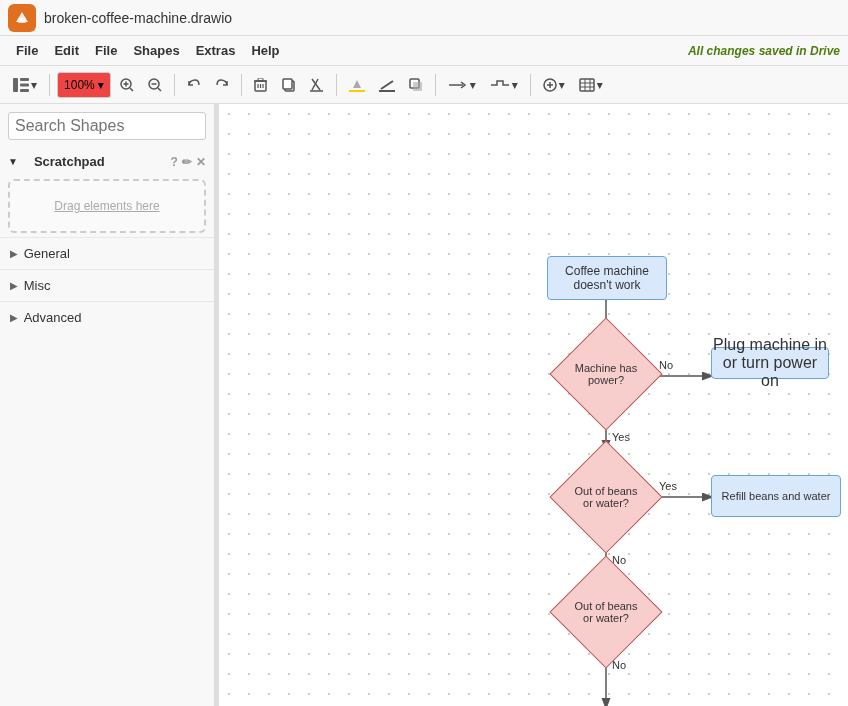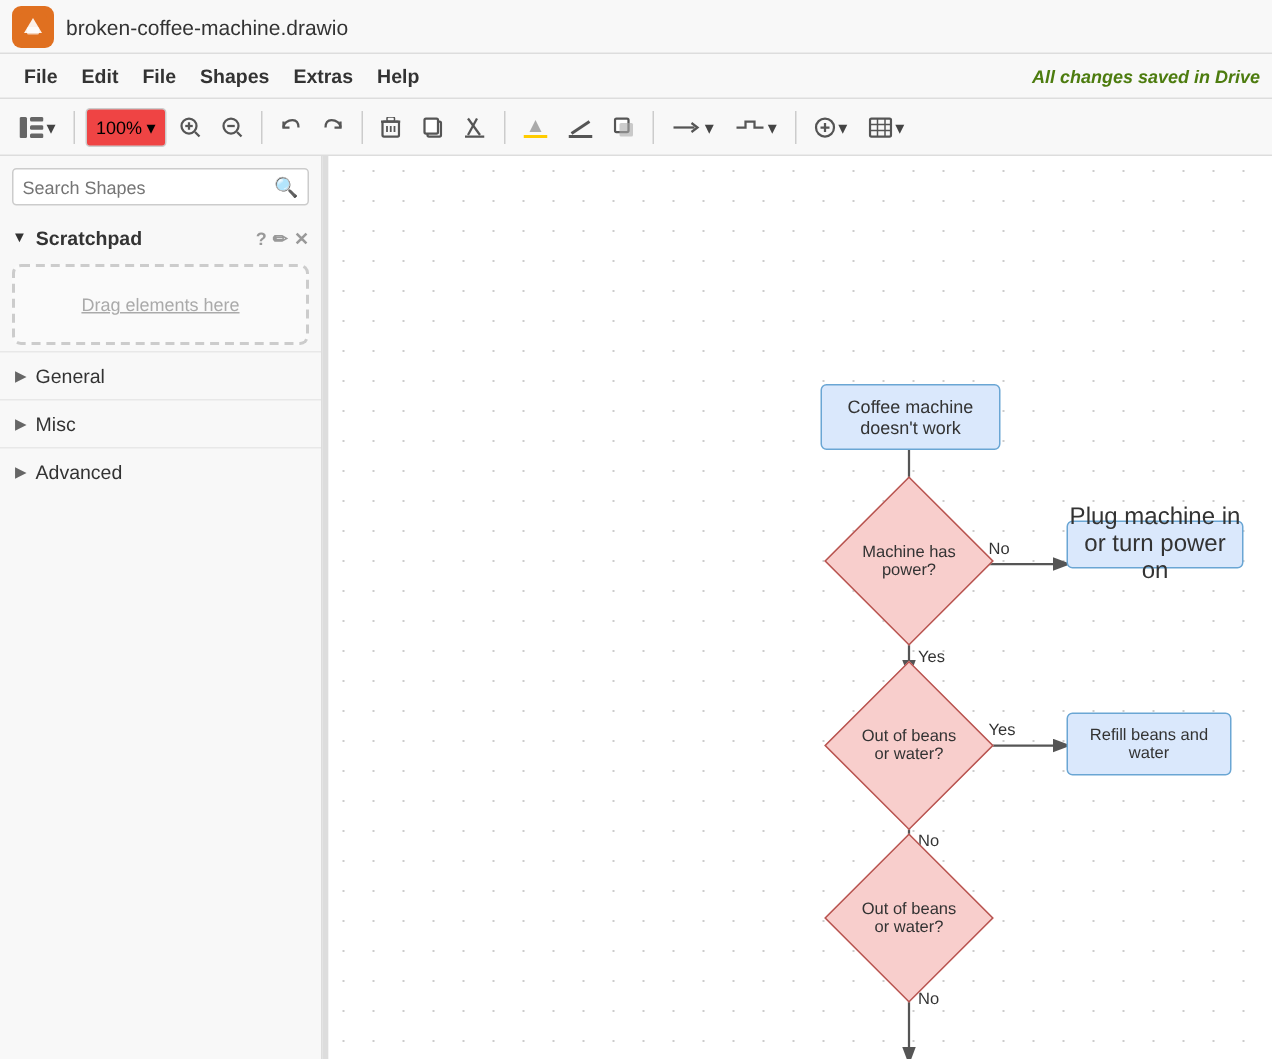--- a/index.html
+++ b/index.html
@@ -45,21 +45,21 @@
     
     #sidebar {
       width: 215px; background: #f8f8f8; border-right: 1px solid #ddd;
       display: flex; flex-direction: column; flex-shrink: 0; overflow-y: auto;
     }
     #search-shapes {
       display: flex; align-items: center; margin: 8px; border: 1px solid #ccc;
       border-radius: 3px; background: white; padding: 4px 6px; gap: 4px;
     }
     #search-input {
-      border: none; outline: none; font-size: 12px; flex: 1; background: transparent; color: #666;
+      border: none; outline: none; font-size: 16px; flex: 1; background: transparent; color: #666;
     }
     .search-icon { color: #999; font-size: 13px; }
 
     
     #scratchpad-header {
       display: flex; align-items: center; padding: 6px 8px; gap: 4px; font-size: 13px; font-weight: bold; color: #333;
     }
     .scratchpad-actions { margin-left: auto; display: flex; gap: 4px; }
     .scratchpad-action { color: #999; cursor: pointer; font-size: 12px; }
     #scratchpad-drop {
@@ -253,21 +253,21 @@
 <div id="main">
 
   <div id="sidebar">
     <div id="search-shapes">
       <input id="search-input" type="text" placeholder="Search Shapes" style="">
       <span class="search-icon">🔍</span>
     </div>
 
     <div id="scratchpad-header">
       <span style="font-size:10px;">▼</span>
-      <span style="margin-left:2px;">Scratchpad</span>
+      <span style="margin-left:12px;">Scratchpad</span>
       <div class="scratchpad-actions">
         <span class="scratchpad-action">?</span>
         <span class="scratchpad-action">✏</span>
         <span class="scratchpad-action">✕</span>
       </div>
     </div>
     <div id="scratchpad-drop">
       <span>Drag elements here</span>
     </div>
 
@@ -325,21 +325,21 @@
 
     <div class="flow-rect" style="left:492px; top:243px; width:118px; height:32px; font-size:16px;">
       <span>Plug machine in or turn power on</span>
     </div>
 
     <div class="flow-diamond-wrapper" style="left:347px; top:353px; width:80px; height:80px;">
       <div class="flow-diamond"></div>
       <div class="flow-diamond-label">Out of beans or water?</div>
     </div>
 
-    <div class="flow-rect" style="left:492px; top:371px; width:110px; height:42px; font-size:11px;">
+    <div class="flow-rect" style="left:492px; top:371px; width:130px; height:42px; font-size:11px;">
       <span>Refill beans and water</span>
     </div>
 
     <div class="flow-diamond-wrapper" style="left:347px; top:468px; width:80px; height:80px;">
       <div class="flow-diamond"></div>
       <div class="flow-diamond-label">Out of beans or water?</div>
     </div>
 
   </div>
 </div>

